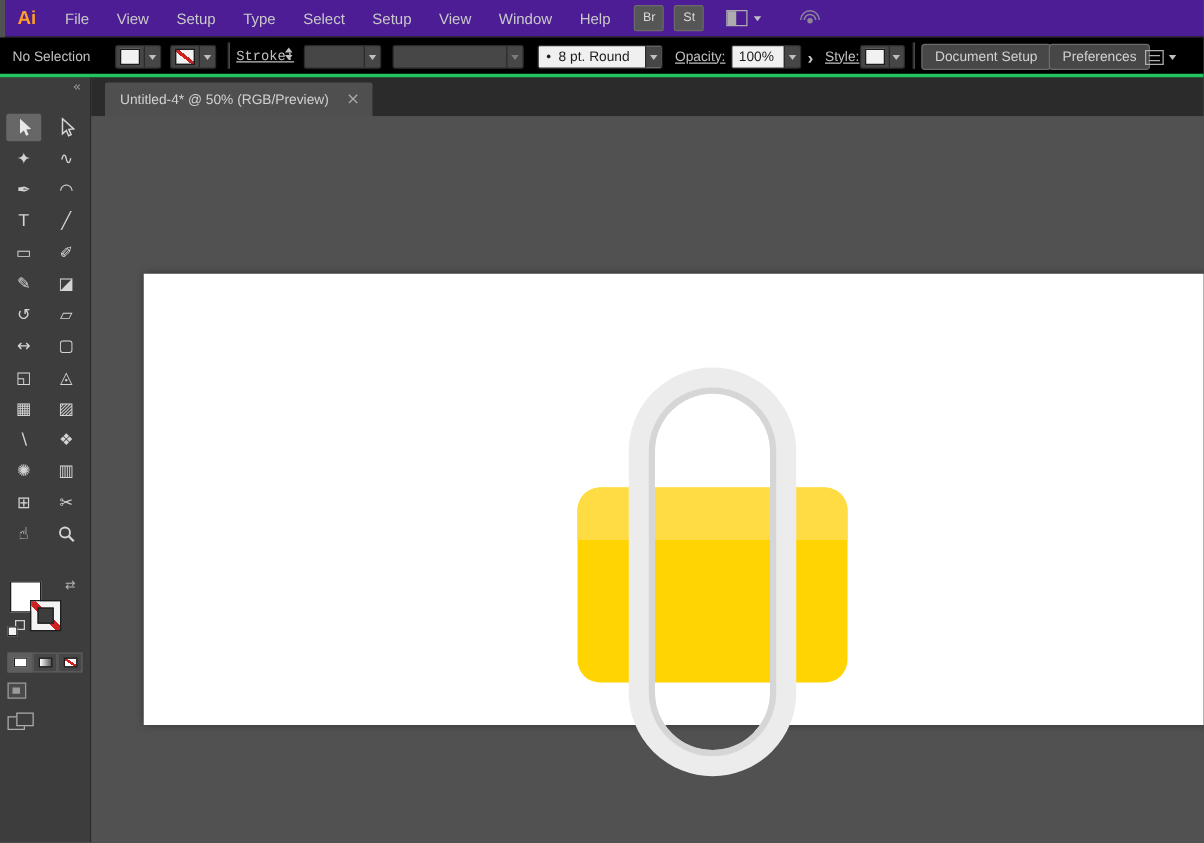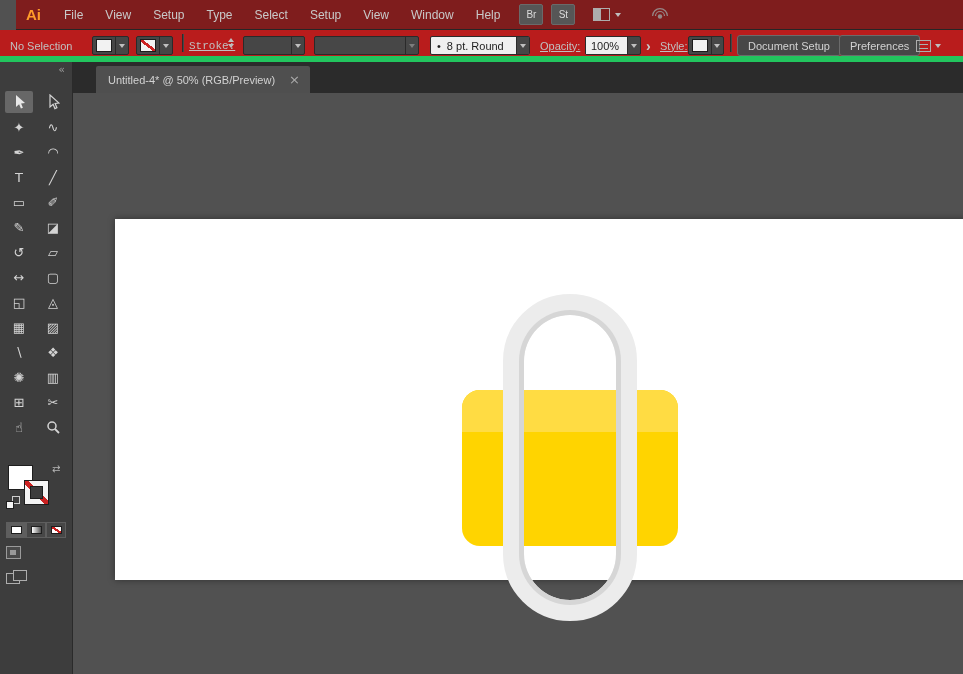--- a/index.html
+++ b/index.html
@@ -1,37 +1,37 @@
 <!DOCTYPE html>
 <html><head>
 <meta charset="utf-8">
 <style>
   html,body{margin:0;padding:0;}
   body{width:963px;height:674px;overflow:hidden;background:#515151;
        font-family:"Liberation Sans",sans-serif;-webkit-font-smoothing:antialiased;}
   #app{position:relative;width:963px;height:674px;background:#515151;}
 
   
-  .menubar{position:absolute;left:16px;top:0;right:0;height:30px;background:#7f1d1d;
+  .menubar{position:absolute;left:4px;top:0;right:0;height:30px;background:#4c1d95;
            display:flex;align-items:center;color:#C9C9C9;font-size:12px;border-bottom:1px solid #262626;box-sizing:border-box;}
   .logo{font-weight:bold;font-size:15px;padding:0 12px 0 10px;}
   .menu-item{padding:0 11px;cursor:default;}
   .mini-btn{margin-left:8px;width:22px;height:19px;background:#565656;border:1px solid #6a6a6a;border-radius:2px;
             display:flex;align-items:center;justify-content:center;font-size:10px;color:#DADADA;}
   .mini-btn:first-of-type{margin-left:26px;}
   .arrange-btn{margin-left:18px;display:flex;align-items:center;gap:5px;}
   .arrange-glyph{width:17px;height:13px;border:1px solid #ADADAD;box-sizing:border-box;position:relative;}
   .arrange-glyph::after{content:"";position:absolute;left:0;top:0;bottom:0;width:7px;background:#ADADAD;}
   .caret{width:0;height:0;border-left:3.5px solid transparent;border-right:3.5px solid transparent;border-top:4px solid #BFBFBF;}
   .caret.dim{border-top-color:#7d7d7d;}
   .touch-icon{margin-left:30px;opacity:.85;}
 
   
-  .controlbar{position:absolute;left:0;top:30px;right:0;height:32px;background:#b91c1c;
-              border-bottom:6px solid #22c55e;box-sizing:border-box;color:#C0C0C0;font-size:11px;}
+  .controlbar{position:absolute;left:0;top:30px;right:0;height:32px;background:#000000;
+              border-bottom:3px solid #22c55e;box-sizing:border-box;color:#C0C0C0;font-size:11px;}
   .controlbar .abs{position:absolute;top:0;height:31px;display:flex;align-items:center;}
   .cb-status{left:10px;}
   .dd{position:absolute;top:6px;height:19px;box-sizing:border-box;display:flex;align-items:center;
       background:#464646;border:1px solid #2a2a2a;border-radius:2px;}
   .dd .sw{width:17px;height:13px;margin:0 3px;border:1px solid #1c1c1c;box-sizing:border-box;}
   .sw-fill{background:#F2F2F2;}
   .sw-none{background:linear-gradient(to top right,#f2f2f2 42%,#cc2222 42%,#cc2222 58%,#f2f2f2 58%);}
   .dd .caret-zone{width:12px;height:100%;display:flex;align-items:center;justify-content:center;border-left:1px solid #2a2a2a;}
   .cb-fill-dd{left:92px;width:37px;}
   .cb-stroke-dd{left:136px;width:37px;}
@@ -57,21 +57,21 @@
   .cb-docsetup{left:737px;}
   .cb-prefs{left:839px;}
   .cb-panelmenu{left:916px;display:flex;align-items:center;gap:4px;}
   .panel-glyph{width:15px;height:12px;border:1px solid #ADADAD;box-sizing:border-box;position:relative;}
   .panel-glyph::before{content:"";position:absolute;left:2px;right:2px;top:3px;height:1px;background:#ADADAD;}
   .panel-glyph::after{content:"";position:absolute;left:2px;right:2px;top:7px;height:1px;background:#ADADAD;}
 
   
   .tabstrip{position:absolute;left:73px;top:62px;right:0;height:31px;background:#2B2B2B;}
   .tab{position:absolute;left:11px;bottom:0;height:27px;background:#4F4F4F;color:#D2D2D2;font-size:11px;
-       display:flex;align-items:center;gap:14px;padding:0 10px 0 12px;border-radius:2px 2px 0 0;margin-left:12px;}
+       display:flex;align-items:center;gap:14px;padding:0 10px 0 12px;border-radius:2px 2px 0 0;}
   .tabclose{color:#ABABAB;font-size:13px;cursor:default;font-family:"DejaVu Sans",sans-serif;}
 
   
   .toolbar{position:absolute;left:0;top:62px;width:73px;bottom:0;background:#3D3D3D;border-right:1px solid #2A2A2A;box-sizing:border-box;}
   .tb-head{height:16px;text-align:right;padding:1px 7px 0 0;color:#9A9A9A;font-size:11px;font-family:"DejaVu Sans",sans-serif;}
   .tools{display:grid;grid-template-columns:repeat(2,28px);justify-content:center;column-gap:6px;row-gap:3px;margin-top:12px;}
   .tool{height:22px;display:flex;align-items:center;justify-content:center;border-radius:2px;}
   .tool.active{background:#676767;}
   .tg{color:#D4D4D4;font-size:13px;line-height:1;font-family:"DejaVu Sans","Liberation Sans",sans-serif;}
   .tb-swatches{position:relative;height:48px;margin:25px 6px 0;}

